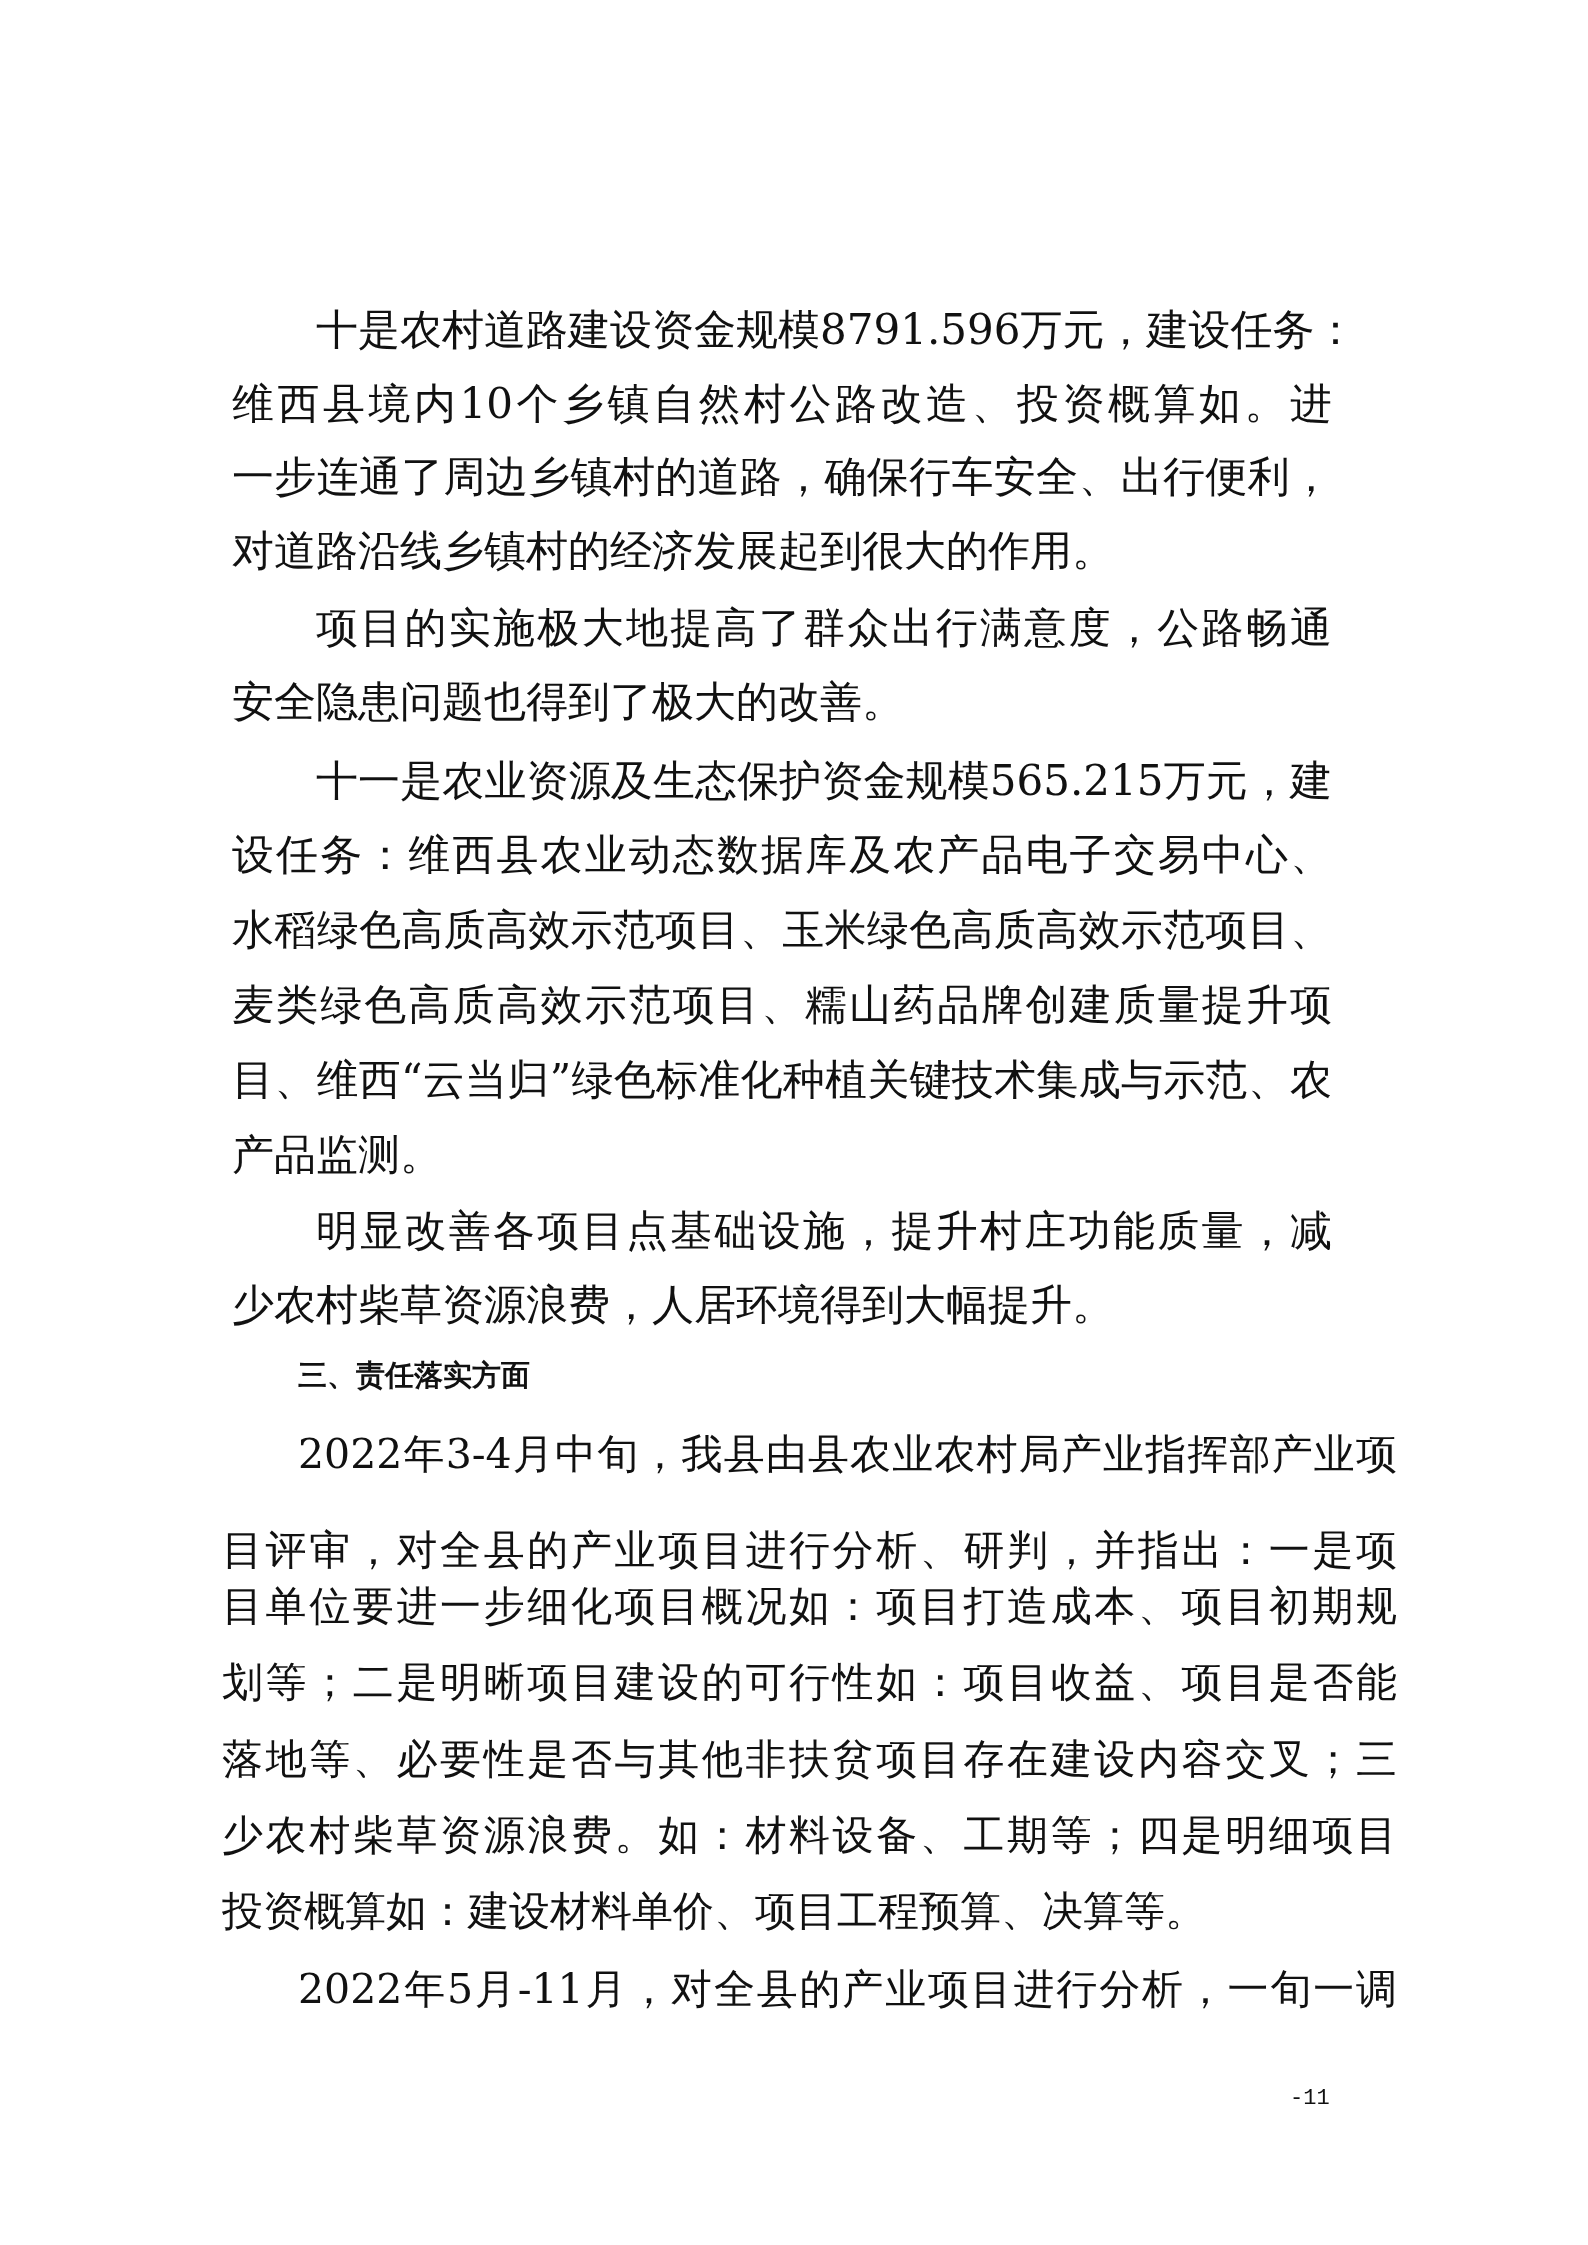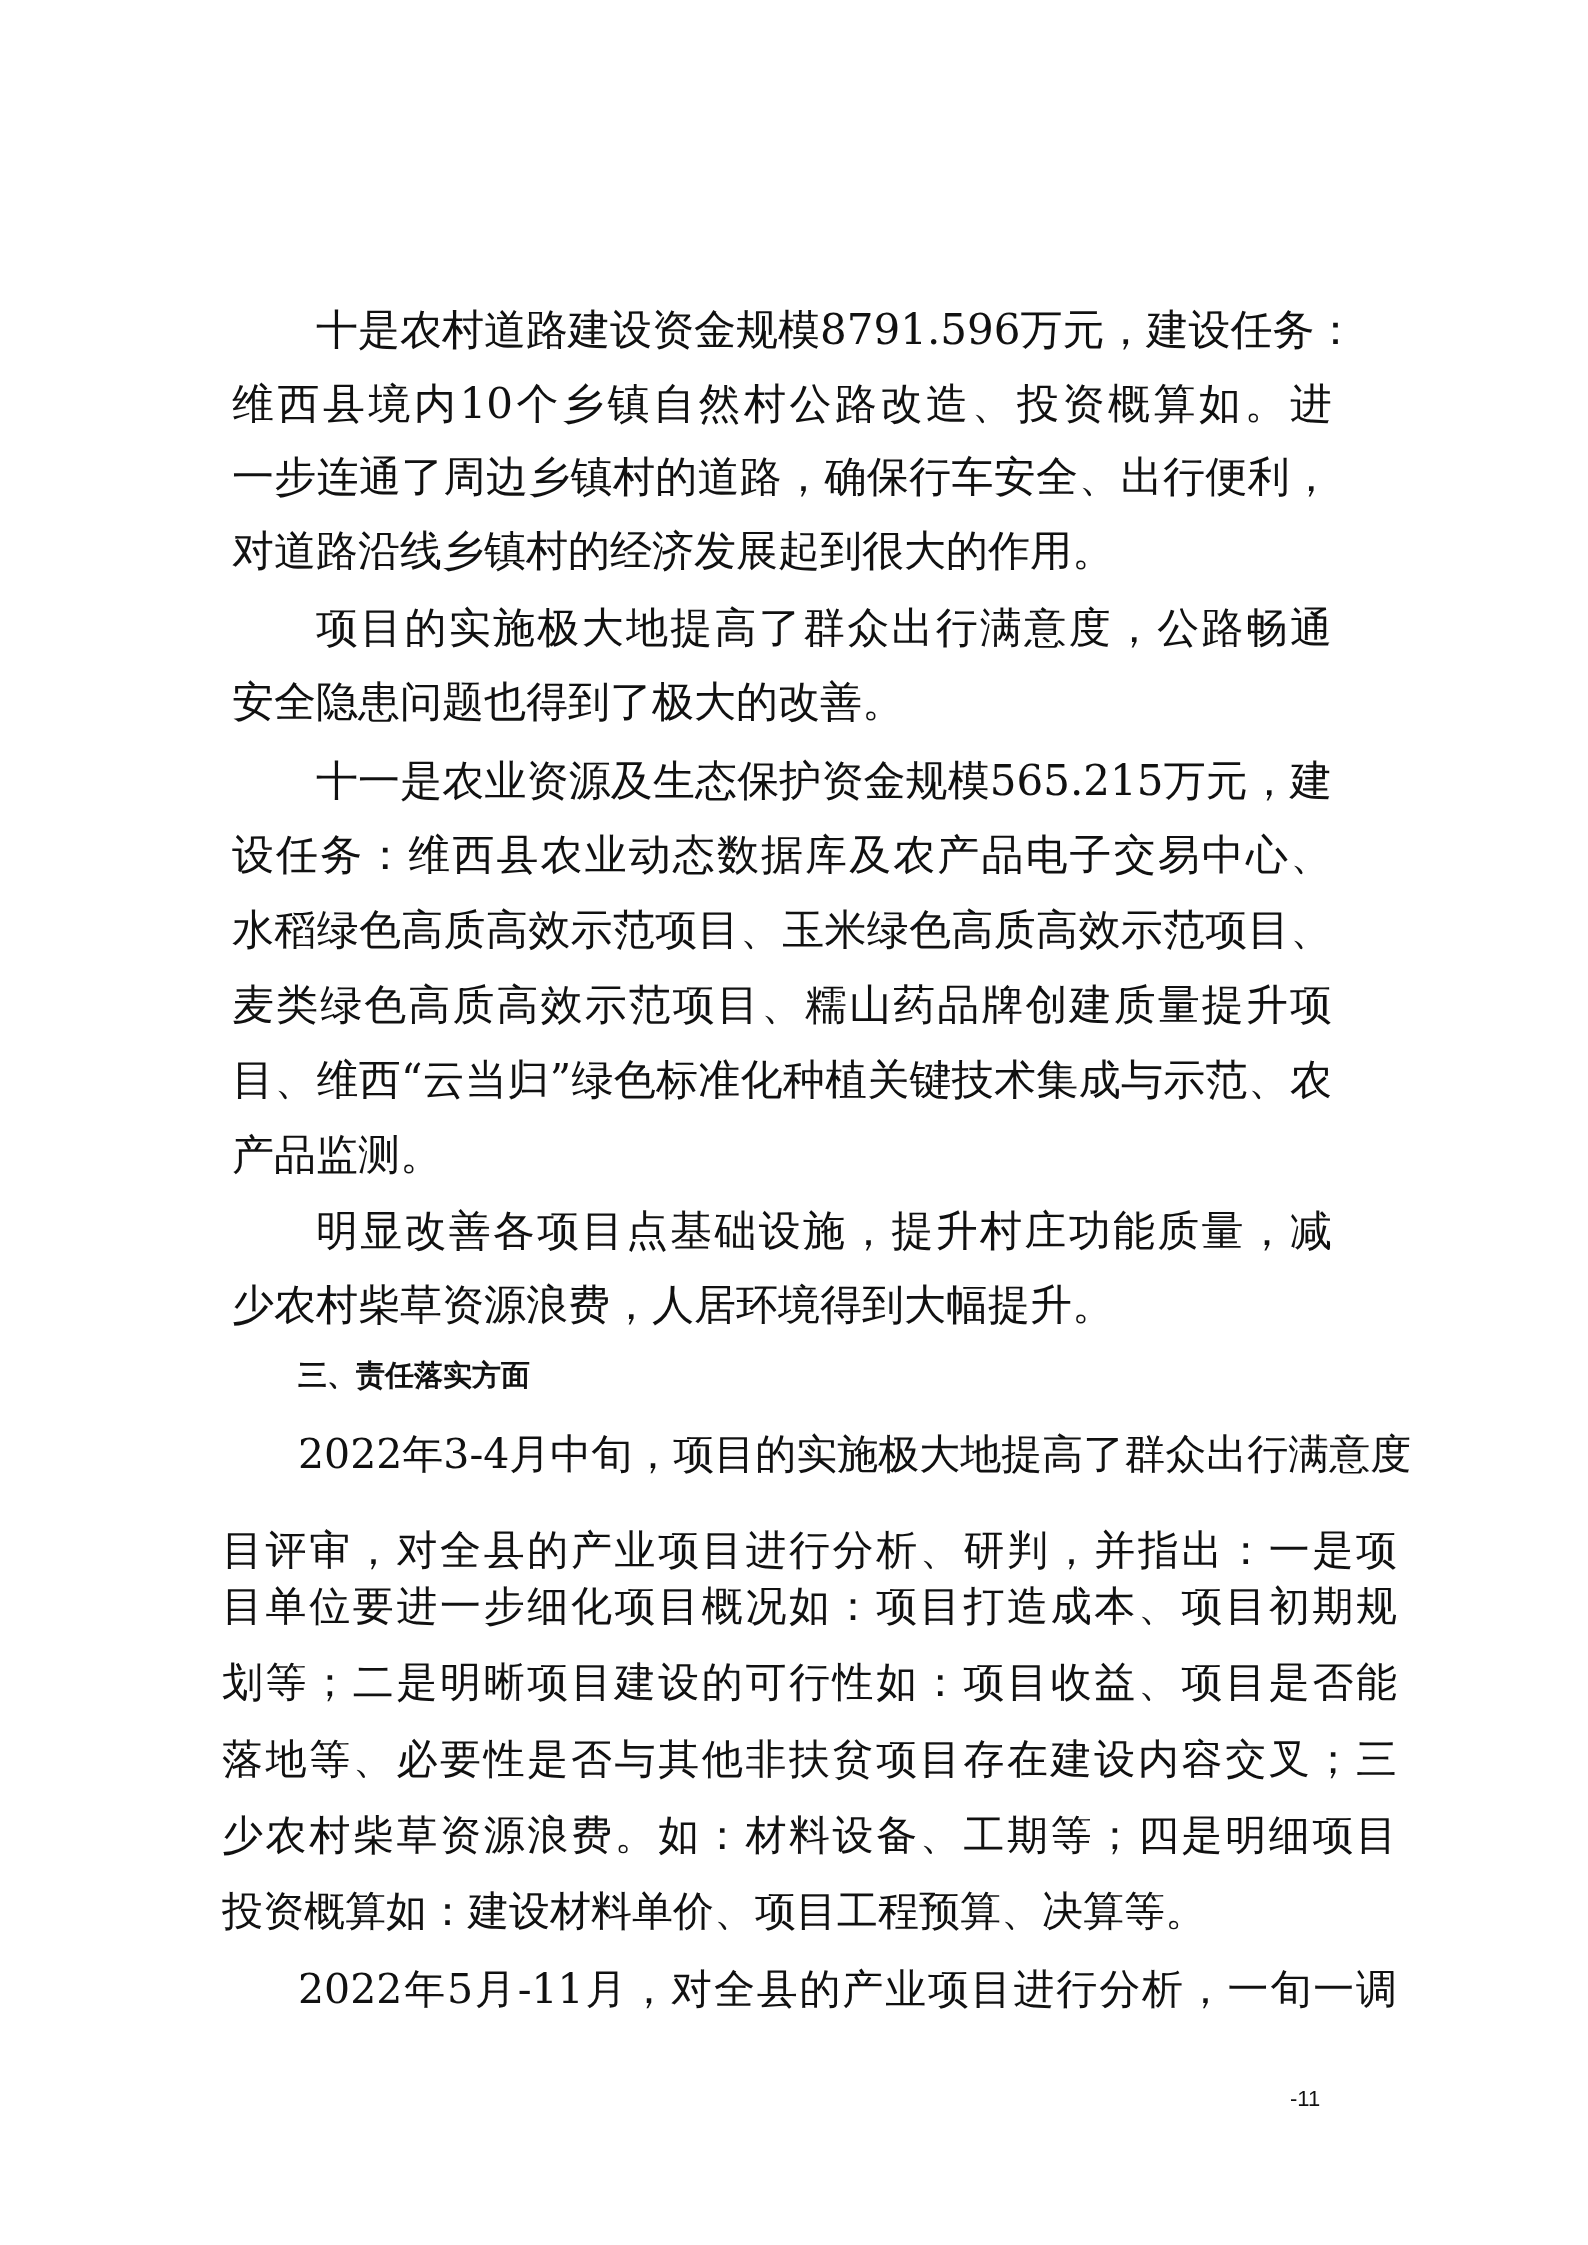--- a/index.html
+++ b/index.html
@@ -9,21 +9,21 @@
           letter-spacing: 0px; }
   .top { left: 232px; width: 1100px; text-align: justify; text-align-last: justify; }
   .top.indent { left: 316px; width: 1016px; }
   .top.last { text-align-last: left; }
   .bot { left: 222px; width: 1175px; text-align: justify; text-align-last: justify; font-size: 41px; }
   .bot.indent { left: 298px; width: 1099px; }
   .bot.last { text-align-last: left; }
   .heading { position: absolute; left: 298px; top: 1350px; font-size: 29px; font-weight: bold;
              font-family: "DejaVu Sans", "Liberation Sans", sans-serif; line-height: 50px; }
   .pagenum { position: absolute; left: 1290px; top: 2086px; font-size: 22px;
-             font-family: Liberation Sans, sans-serif; }
+             font-family: Liberation Mono, monospace; }
 </style>
 </head>
 <body>
 
 <div>
 
   <div>
     <div class="line top indent" style="top:306px">十是农村道路建设资金规模8791.596万元，建设任务：</div>
     <div class="line top" style="top:380px">维西县境内10个乡镇自然村公路改造、投资概算如。进</div>
     <div class="line top" style="top:453px">一步连通了周边乡镇村的道路，确保行车安全、出行便利，</div>
@@ -45,21 +45,21 @@
   </div>
 
   <div>
     <div class="line top indent" style="top:1207px">明显改善各项目点基础设施，提升村庄功能质量，减</div>
     <div class="line top last" style="top:1281px">少农村柴草资源浪费，人居环境得到大幅提升。</div>
   </div>
 
   <div class="heading">三、责任落实方面</div>
 
   <div>
-    <div class="line bot indent" style="top:1430px">2022年3-4月中旬，项目的实施极大地提高了群众出行满意度</div>
+    <div class="line bot indent" style="top:1430px">2022年3-4月中旬，我县由县农业农村局产业指挥部产业项</div>
     <div class="line bot" style="top:1526px">目评审，对全县的产业项目进行分析、研判，并指出：一是项</div>
     <div class="line bot" style="top:1582px">目单位要进一步细化项目概况如：项目打造成本、项目初期规</div>
     <div class="line bot" style="top:1658px">划等；二是明晰项目建设的可行性如：项目收益、项目是否能</div>
     <div class="line bot" style="top:1735px">落地等、必要性是否与其他非扶贫项目存在建设内容交叉；三</div>
     <div class="line bot" style="top:1811px">少农村柴草资源浪费。如：材料设备、工期等；四是明细项目</div>
     <div class="line bot last" style="top:1887px">投资概算如：建设材料单价、项目工程预算、决算等。</div>
   </div>
 
   <div>
     <div class="line bot indent" style="top:1965px">2022年5月-11月，对全县的产业项目进行分析，一旬一调</div>

